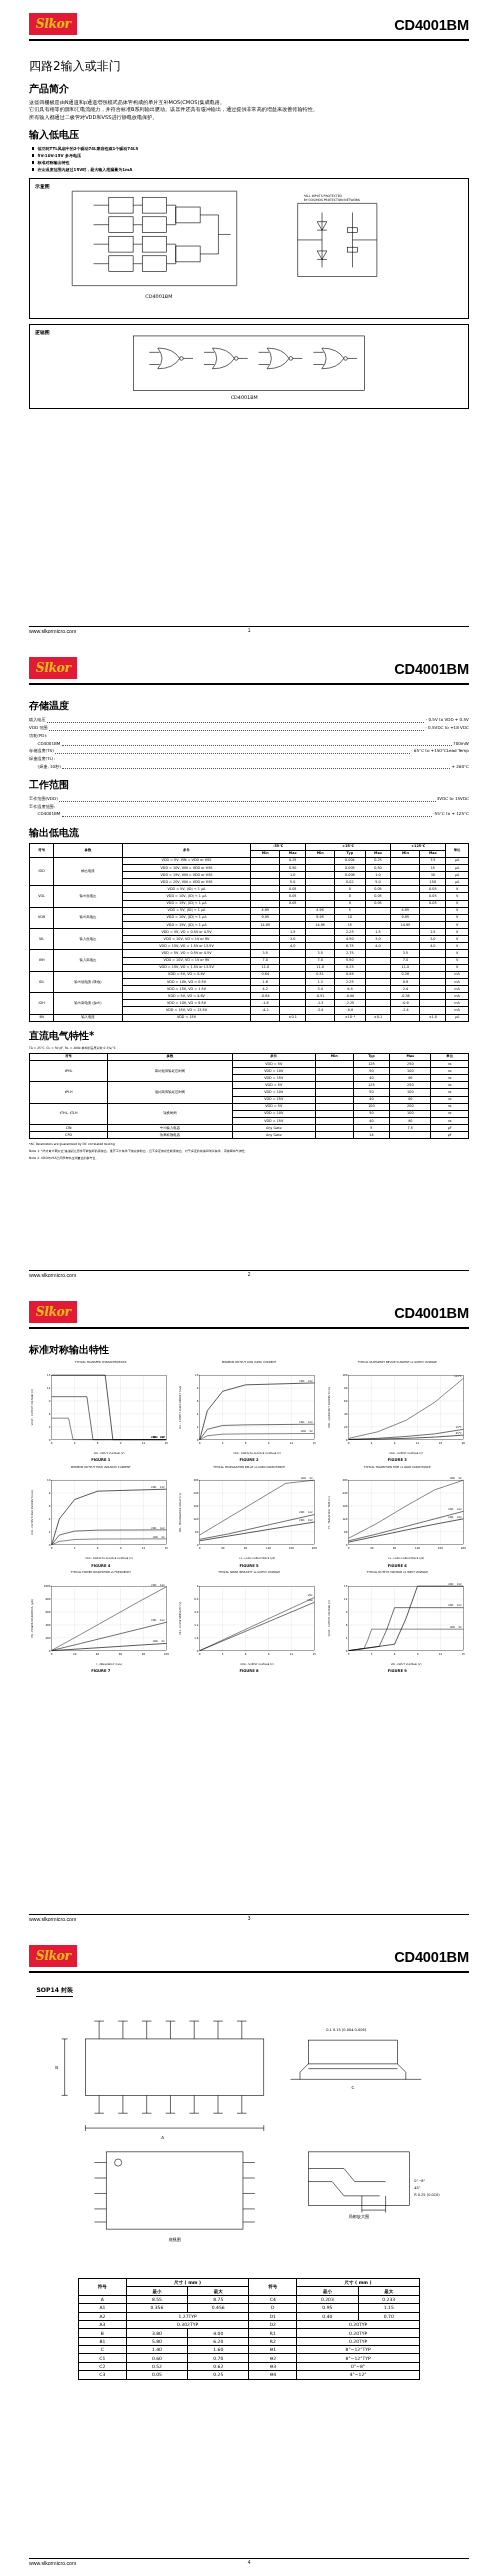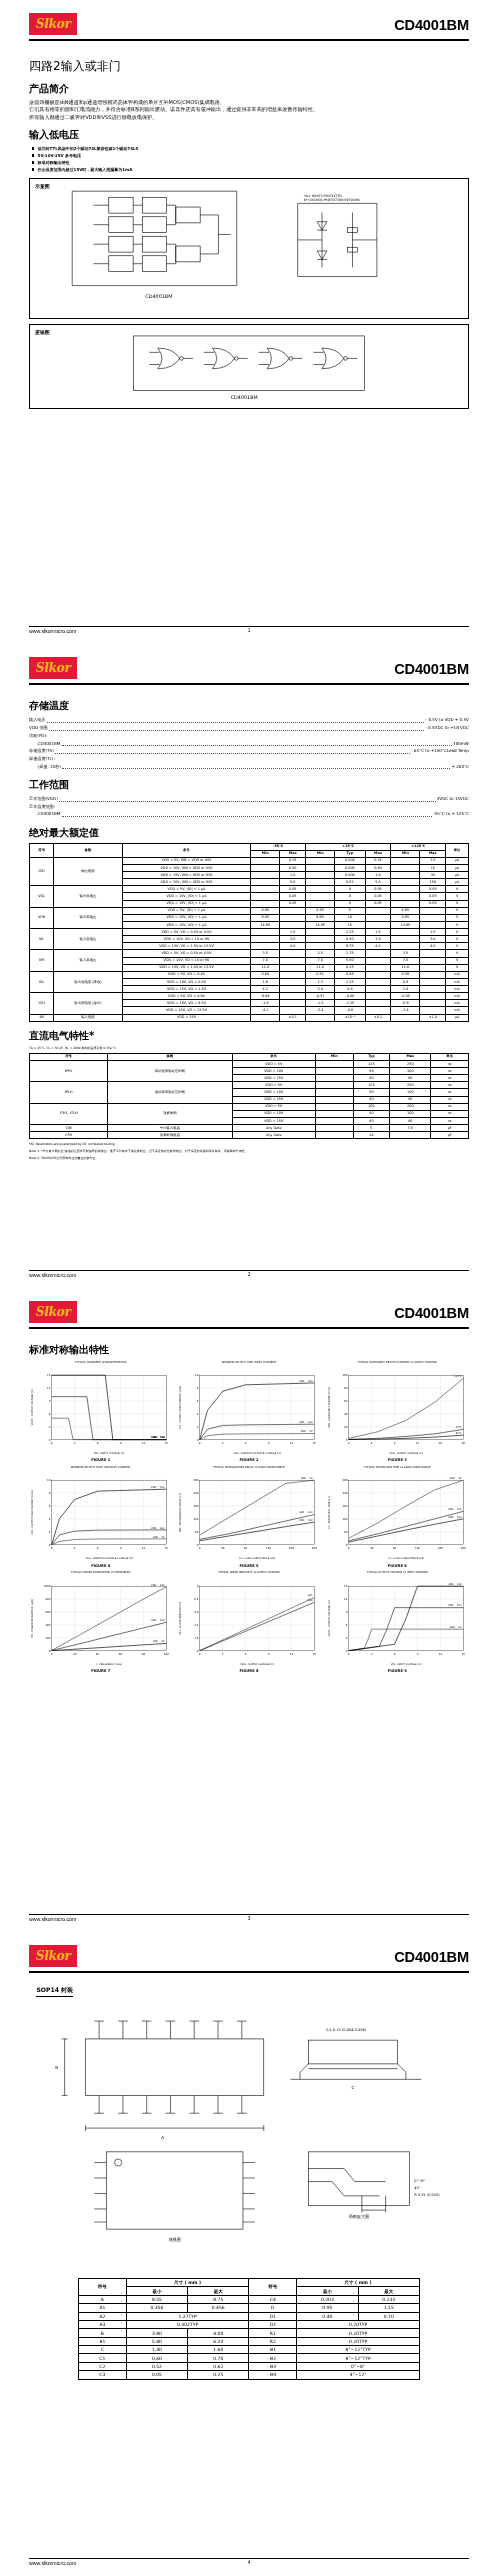--- a/index.html
+++ b/index.html
@@ -424,21 +424,21 @@
         <span class="dots"></span>
         <span class="val"></span>
       </div>
       <div class="line indent">
         <span class="lbl">CD4001BM</span>
         <span class="dots"></span>
         <span class="val">-55°C to + 125°C</span>
       </div>
     </div>
 
-  <h2 class="sec">绝对最大额定值</h2>
+  <h2 class="sec">输出低电流</h2>
   <table class="grid" id="dc-table">
       <tbody>
         <tr>
           <th rowspan="2">符号</th>
           <th rowspan="2">参数</th>
           <th rowspan="2">条件</th>
           <th colspan="2">-55°C</th>
           <th colspan="3">+25°C</th>
           <th colspan="2">+125°C</th>
           <th rowspan="2">单位</th>

